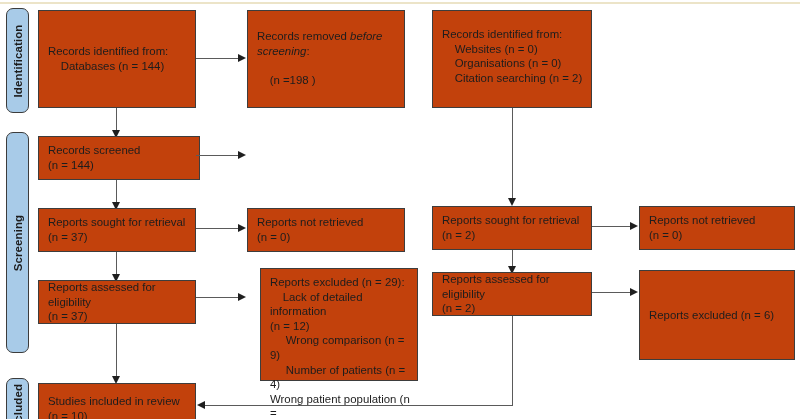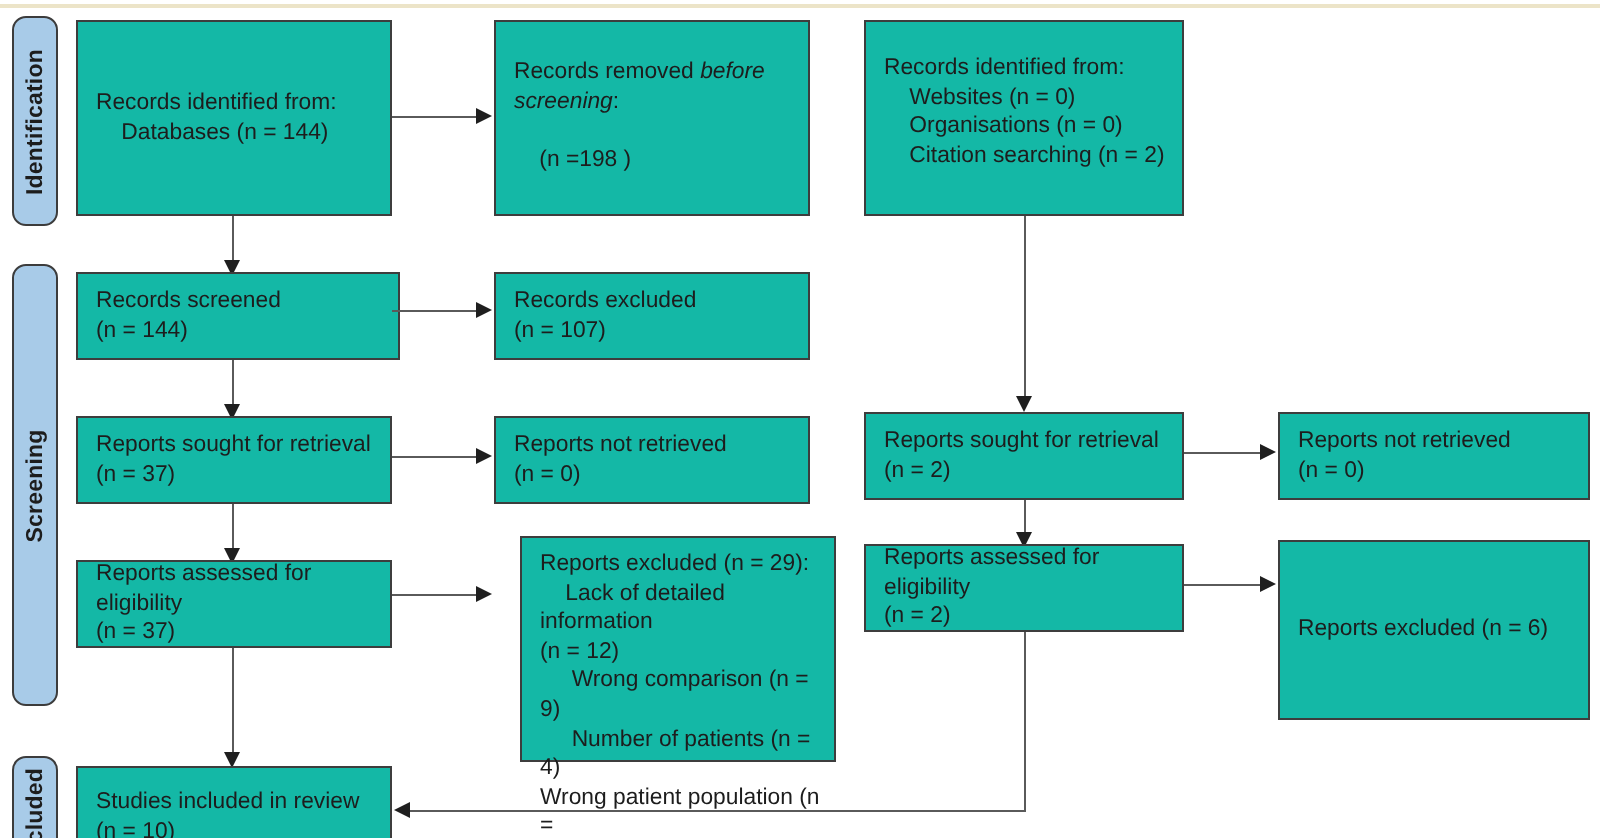--- a/index.html
+++ b/index.html
@@ -46,21 +46,21 @@
     white-space: nowrap;
     font-size: 11.5px;
     font-weight: bold;
     color: #1d1d1d;
     letter-spacing: 0.1px;
   }
 
   
   .box {
     position: absolute;
-    background: #14b8a6;
+    background: #c2410c;
     border: 1.6px solid #3d3d3d;
     box-sizing: border-box;
   }
   .box .box-text {
     position: absolute;
     left: 9px;
     right: 6px;
     font-size: 11.4px;
     line-height: 14.6px;
     color: #1d1d1d;
@@ -148,24 +148,20 @@
   <div class="arrow down" style="left:112px; top:130px;"></div>
 
   <div class="vline" style="left:512px; top:108px; height:93px;"></div>
   <div class="arrow down" style="left:508px; top:198px;"></div>
 
   <div class="box vmid" style="left:38px; top:136px; width:162px; height:44px;">
     <div class="box-text">Records screened
 (n = 144)</div>
   </div>
 
-  <div class="box vmid" style="left:247px; top:136px; width:158px; height:44px;">
-    <div class="box-text">Records excluded
-(n = 107)</div>
-  </div>
 
   <div class="hline" style="left:196px; top:155px; width:43px;"></div>
   <div class="arrow right" style="left:238px; top:151px;"></div>
 
   <div class="vline" style="left:116px; top:180px; height:24px;"></div>
   <div class="arrow down" style="left:112px; top:202px;"></div>
 
   <div class="box vmid" style="left:38px; top:208px; width:158px; height:44px;">
     <div class="box-text">Reports sought for retrieval
 (n = 37)</div>

